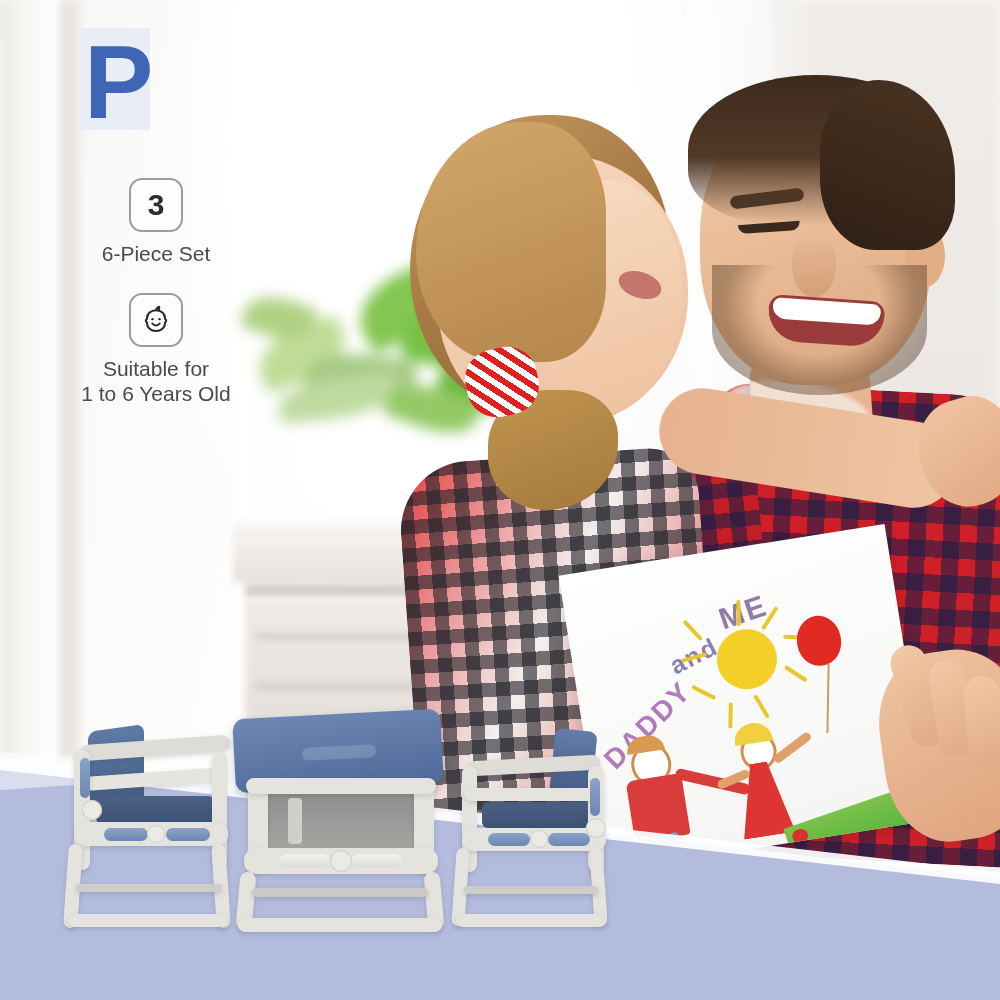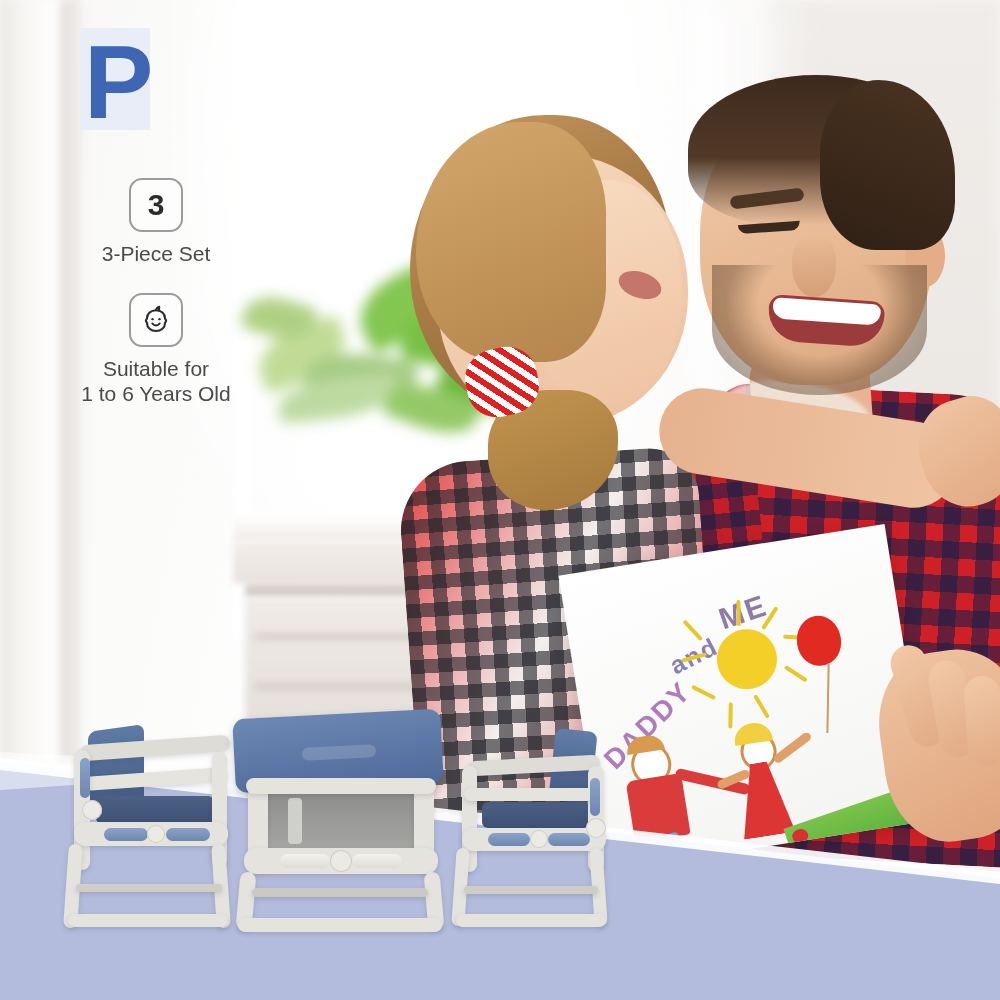--- a/index.html
+++ b/index.html
@@ -365,21 +365,21 @@
       <div class="hl-p">P</div>
     </div>
   </div>
 
   <div class="features">
 
     <div class="feat">
       <div class="feat-box">
         <span class="num">3</span>
       </div>
-      <div class="feat-label">3-Piece Set</div>
+      <div class="feat-label">6-Piece Set</div>
     </div>
 
 
 
     <div class="feat" style="margin-bottom:8px;align-items:center;">
       <div class="feat-box">
         <svg width="30" height="30" viewBox="0 0 24 24" fill="none" stroke="#2b2b2b" stroke-width="1.7" stroke-linecap="round" stroke-linejoin="round">
           <path d="M12 4.2c-4.1 0-7.2 2.7-7.2 6.3 0 1-.9 1-0.9 2s.9 1 .9 2c0 3.6 3.1 6.3 7.2 6.3s7.2-2.7 7.2-6.3c0-1 .9-1 .9-2s-.9-1-.9-2c0-3.6-3.1-6.3-7.2-6.3z"></path>
           <path d="M12 4.2c.5-1.6 1.6-2.5 2.6-2.7-.4 1.4-.3 2.3 0 3"></path>
           <circle cx="9.2" cy="11.3" r=".95" fill="#2b2b2b" stroke="none"></circle>

